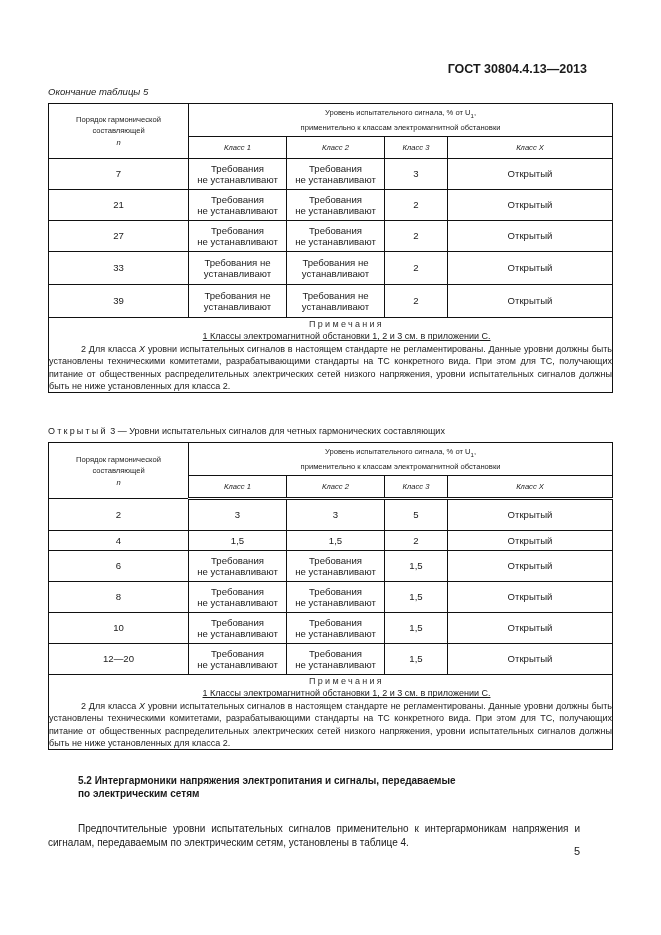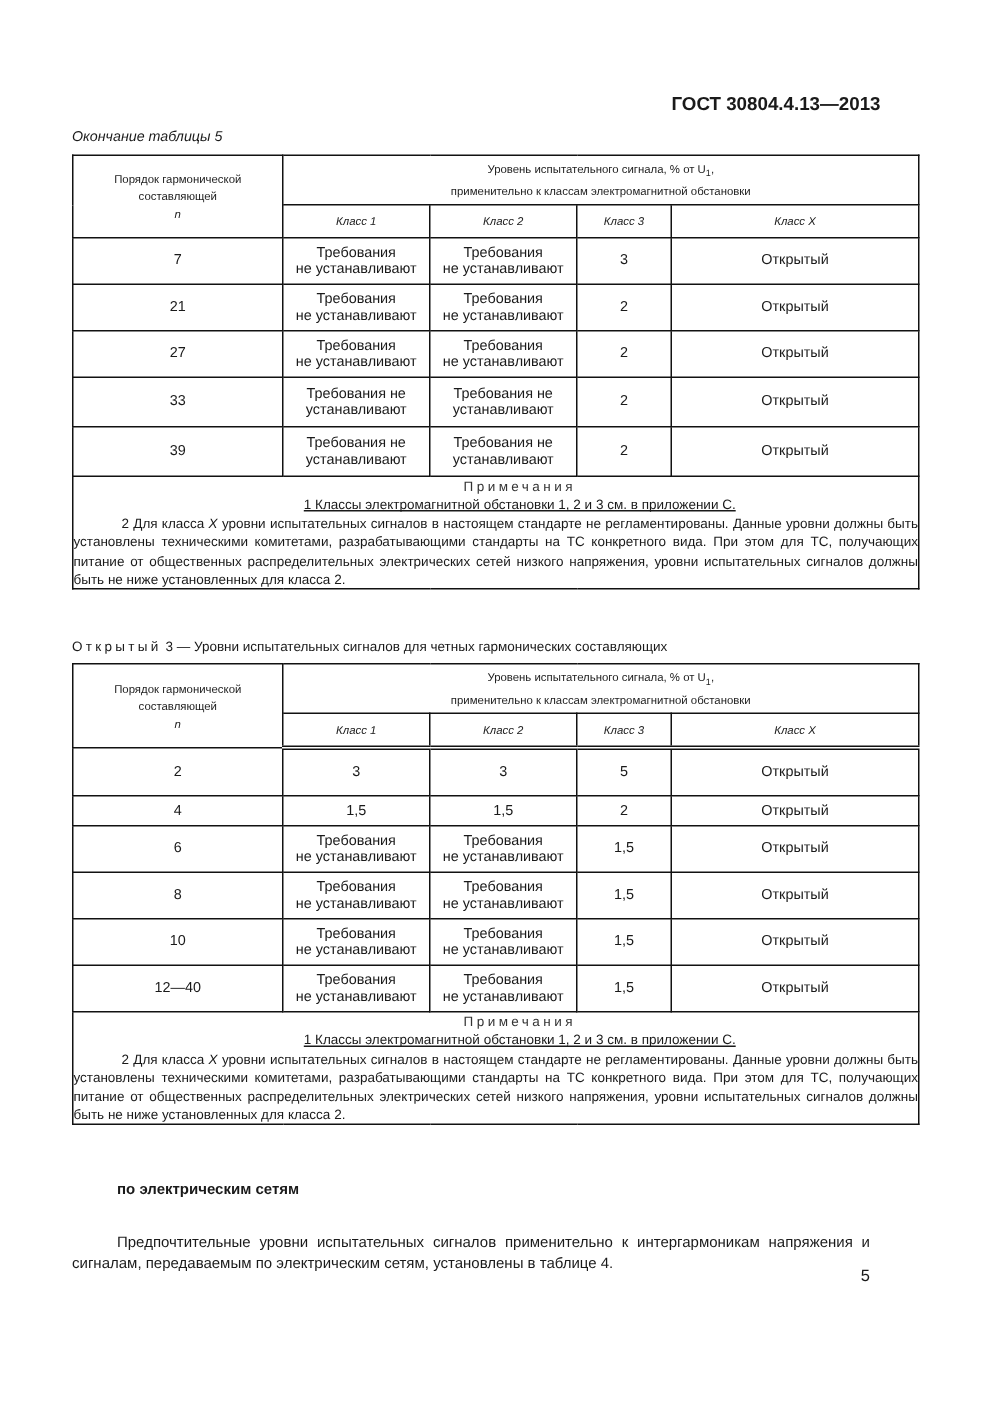--- a/index.html
+++ b/index.html
@@ -166,36 +166,36 @@
         <td><span>Открытый</span></td>
       </tr>
       <tr class="r ">
         <td><span>10</span></td>
         <td><span>Требования</span><br><span>не устанавливают</span></td>
         <td><span>Требования</span><br><span>не устанавливают</span></td>
         <td><span>1,5</span></td>
         <td><span>Открытый</span></td>
       </tr>
       <tr class="r ">
-        <td><span>12—40</span></td>
+        <td><span>12—20</span></td>
         <td><span>Требования</span><br><span>не устанавливают</span></td>
         <td><span>Требования</span><br><span>не устанавливают</span></td>
         <td><span>1,5</span></td>
         <td><span>Открытый</span></td>
       </tr>
     </tbody>
   <tbody>
       <tr>
     <td colspan="5" class="notes">
       <div class="nt">Примечания</div>
       <div class="ni">1 Классы электромагнитной обстановки 1, 2 и 3 см. в приложении С.</div>
       <div class="nj"><span>2 Для класса </span><i>X</i><span> уровни испытательных сигналов в настоящем стандарте не регламентированы. Данные уровни должны быть установлены техническими комитетами, разрабатывающими стандарты на ТС конкретного вида. При этом для ТС, получающих питание от общественных распределительных электрических сетей низкого напряжения, уровни испытательных сигналов должны быть не ниже установленных для класса 2.</span></div>
     </td>
   </tr>
 </tbody>
   </table>
 
 <div class="sec">
-  <br>
+  <span>5.2 Интергармоники напряжения электропитания и сигналы, передаваемые</span><br>
   <span>по электрическим сетям</span>
 </div>
 <div class="para">Предпочтительные уровни испытательных сигналов применительно к интергармоникам напряже­ния и сигналам, передаваемым по электрическим сетям, установлены в таблице 4.</div>
 <div class="pnum">5</div>
 
 </body></html>

